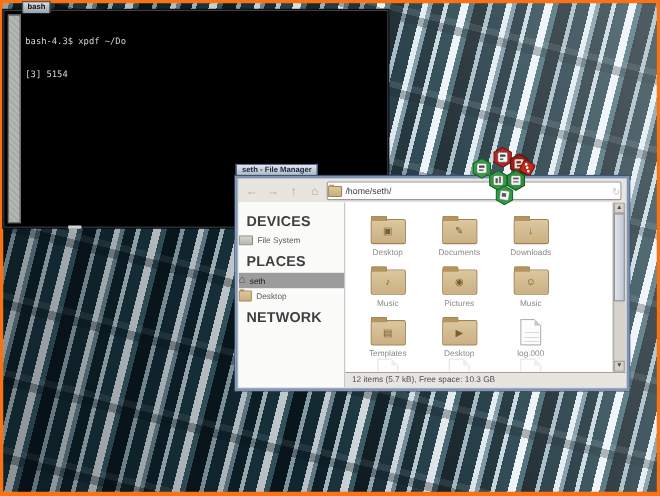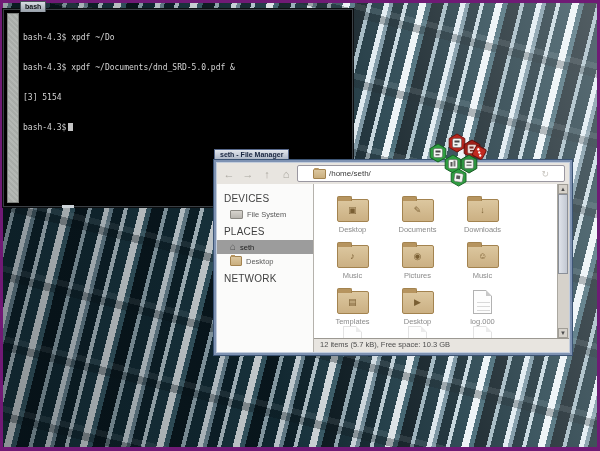--- a/index.html
+++ b/index.html
@@ -1,16 +1,16 @@
 <!DOCTYPE html>
 <html><head>
 <meta charset="utf-8">
 <style>
   html,body{margin:0;padding:0;background:#222;}
-  .desktop{position:relative;width:600px;height:451px;background:#701a75;overflow:hidden;
+  .desktop{position:relative;width:600px;height:451px;background:#f97316;overflow:hidden;
     font-family:"Liberation Sans",sans-serif;-webkit-font-smoothing:antialiased;}
   
   .wallpaper{position:absolute;left:3px;top:3px;width:594px;height:444px;
     background:
       linear-gradient(255deg, rgba(250,253,255,0.30) 0%, rgba(250,253,255,0.10) 35%, rgba(2,8,12,0.18) 60%, rgba(2,8,12,0.42) 100%),
       repeating-linear-gradient(14deg, rgba(0,0,0,0) 0 26px, rgba(10,22,28,0.35) 26px 34px, rgba(230,240,245,0.10) 34px 40px, rgba(0,0,0,0) 40px 68px),
       repeating-linear-gradient(104deg,
         #dfeaf0 0px,#dfeaf0 5px,
         #74909e 5px,#74909e 9px,
         #0f242d 9px,#0f242d 19px,
@@ -40,32 +40,32 @@
   .fm-tab{position:absolute;left:214px;top:149px;z-index:4;height:11px;padding:0 5px;
     background:linear-gradient(#e2e6ec,#a3aec0);border:1px solid #56678a;border-bottom:none;
     font-size:7px;line-height:10px;color:#18253f;font-weight:bold;}
   .fm{position:absolute;left:214px;top:160px;width:354px;height:191px;z-index:4;
     background:#e8e5e0;border:2px solid #7e92b2;box-shadow:0 0 0 1px #3c5474, inset 0 0 0 1px #c3cddc;}
   .fm-toolbar{position:absolute;left:1px;top:1px;right:1px;height:21px;display:flex;align-items:center;
     gap:3px;padding:0 4px;background:#e8e5e0;}
   .tb-btn{width:16px;height:16px;border:none;background:transparent;color:#aaa79f;font-size:11px;
     line-height:16px;text-align:center;padding:0;cursor:default;}
   .pathbar{flex:1;height:15px;background:#fff;border:1px solid #9a97a0;border-radius:2px;
-    display:flex;align-items:center;gap:3px;padding:0 15px;}
+    display:flex;align-items:center;gap:3px;padding:0 0;}
   .mini-folder{width:11px;height:8px;background:linear-gradient(#dcc79f,#c9ae7e);border:1px solid #a3834f;
     border-radius:1px;position:relative;flex:0 0 auto;}
   .mini-folder::before{content:"";position:absolute;left:0;top:-2px;width:5px;height:2px;
     background:#b6945f;border-radius:1px 1px 0 0;}
   .path-text{font-size:8px;color:#3a3a3a;flex:1;}
   .reload{font-size:9px;color:#c9c6c0;}
   .fm-content{position:absolute;left:1px;top:22px;right:1px;bottom:1px;display:flex;background:#fff;}
   
   .sidebar{width:96px;background:#fbfbfa;border-right:1px solid #b5b2ac;padding-top:4px;overflow:hidden;}
-  .side-heading{font-size:10px;font-weight:normal;color:#3f3f3f;margin:5px 0 3px 7px;letter-spacing:.2px;}
-  .side-item{display:flex;align-items:center;gap:4px;height:14px;padding-left:13px;font-size:7.5px;color:#5a5a5a;}
+  .side-heading{font-size:13px;font-weight:bold;color:#3f3f3f;margin:5px 0 3px 7px;letter-spacing:.2px;}
+  .side-item{display:flex;align-items:center;gap:4px;height:14px;font-size:7.5px;color:#5a5a5a;}
   .side-item.selected{background:#9c9c9c;color:#1d1d1d;}
   .ic-drive{width:11px;height:7px;background:linear-gradient(#d7d4ce,#b9b6b0);border:1px solid #8a8882;border-radius:1px;}
   .ic-floppy{width:11px;height:6px;background:linear-gradient(#e6e4df,#c6c3bd);border:1px solid #9a9892;border-radius:3px 3px 1px 1px;}
   .ic-home{font-size:10px;line-height:10px;color:#4e4e4e;}
   .ic-sm-folder{width:10px;height:8px;background:linear-gradient(#dcc79f,#c9ae7e);border:1px solid #a3834f;border-radius:1px;position:relative;}
   .ic-sm-folder::before{content:"";position:absolute;left:0;top:-2px;width:4px;height:2px;background:#b6945f;}
   .ic-network{width:11px;height:8px;background:linear-gradient(#8aa2bd,#5d7austin,#5d79a0);background:linear-gradient(#8aa2bd,#5d79a0);border:1px solid #45597a;border-radius:1px;}
   
   .files-col{flex:1;display:flex;flex-direction:column;position:relative;}
   .files-area{flex:1;position:relative;background:#fff;overflow:hidden;}
@@ -101,23 +101,21 @@
 <body>
 
 <div class="desktop">
   <div class="wallpaper"></div>
 
   <div class="term-tab">bash</div>
   <div class="terminal">
     <div class="term-scrollbar"></div>
     <div class="term-body">
       <div class="term-line">bash-4.3$ xpdf ~/Do</div>
-      <div class="term-line">bash-4.3$ xpdf ~/Documents/dnd_SRD-5.0.pdf &amp;</div>
       <div class="term-line">[3] 5154</div>
-      <div class="term-line"><span>bash-4.3$</span><span class="cursor"></span></div>
     </div>
     <div class="term-grip"></div>
   </div>
 
   <div class="fm-tab">seth - File Manager</div>
   <div class="fm">
     <div class="fm-toolbar">
       <button class="tb-btn">←</button>
       <button class="tb-btn">→</button>
       <button class="tb-btn">↑</button>

